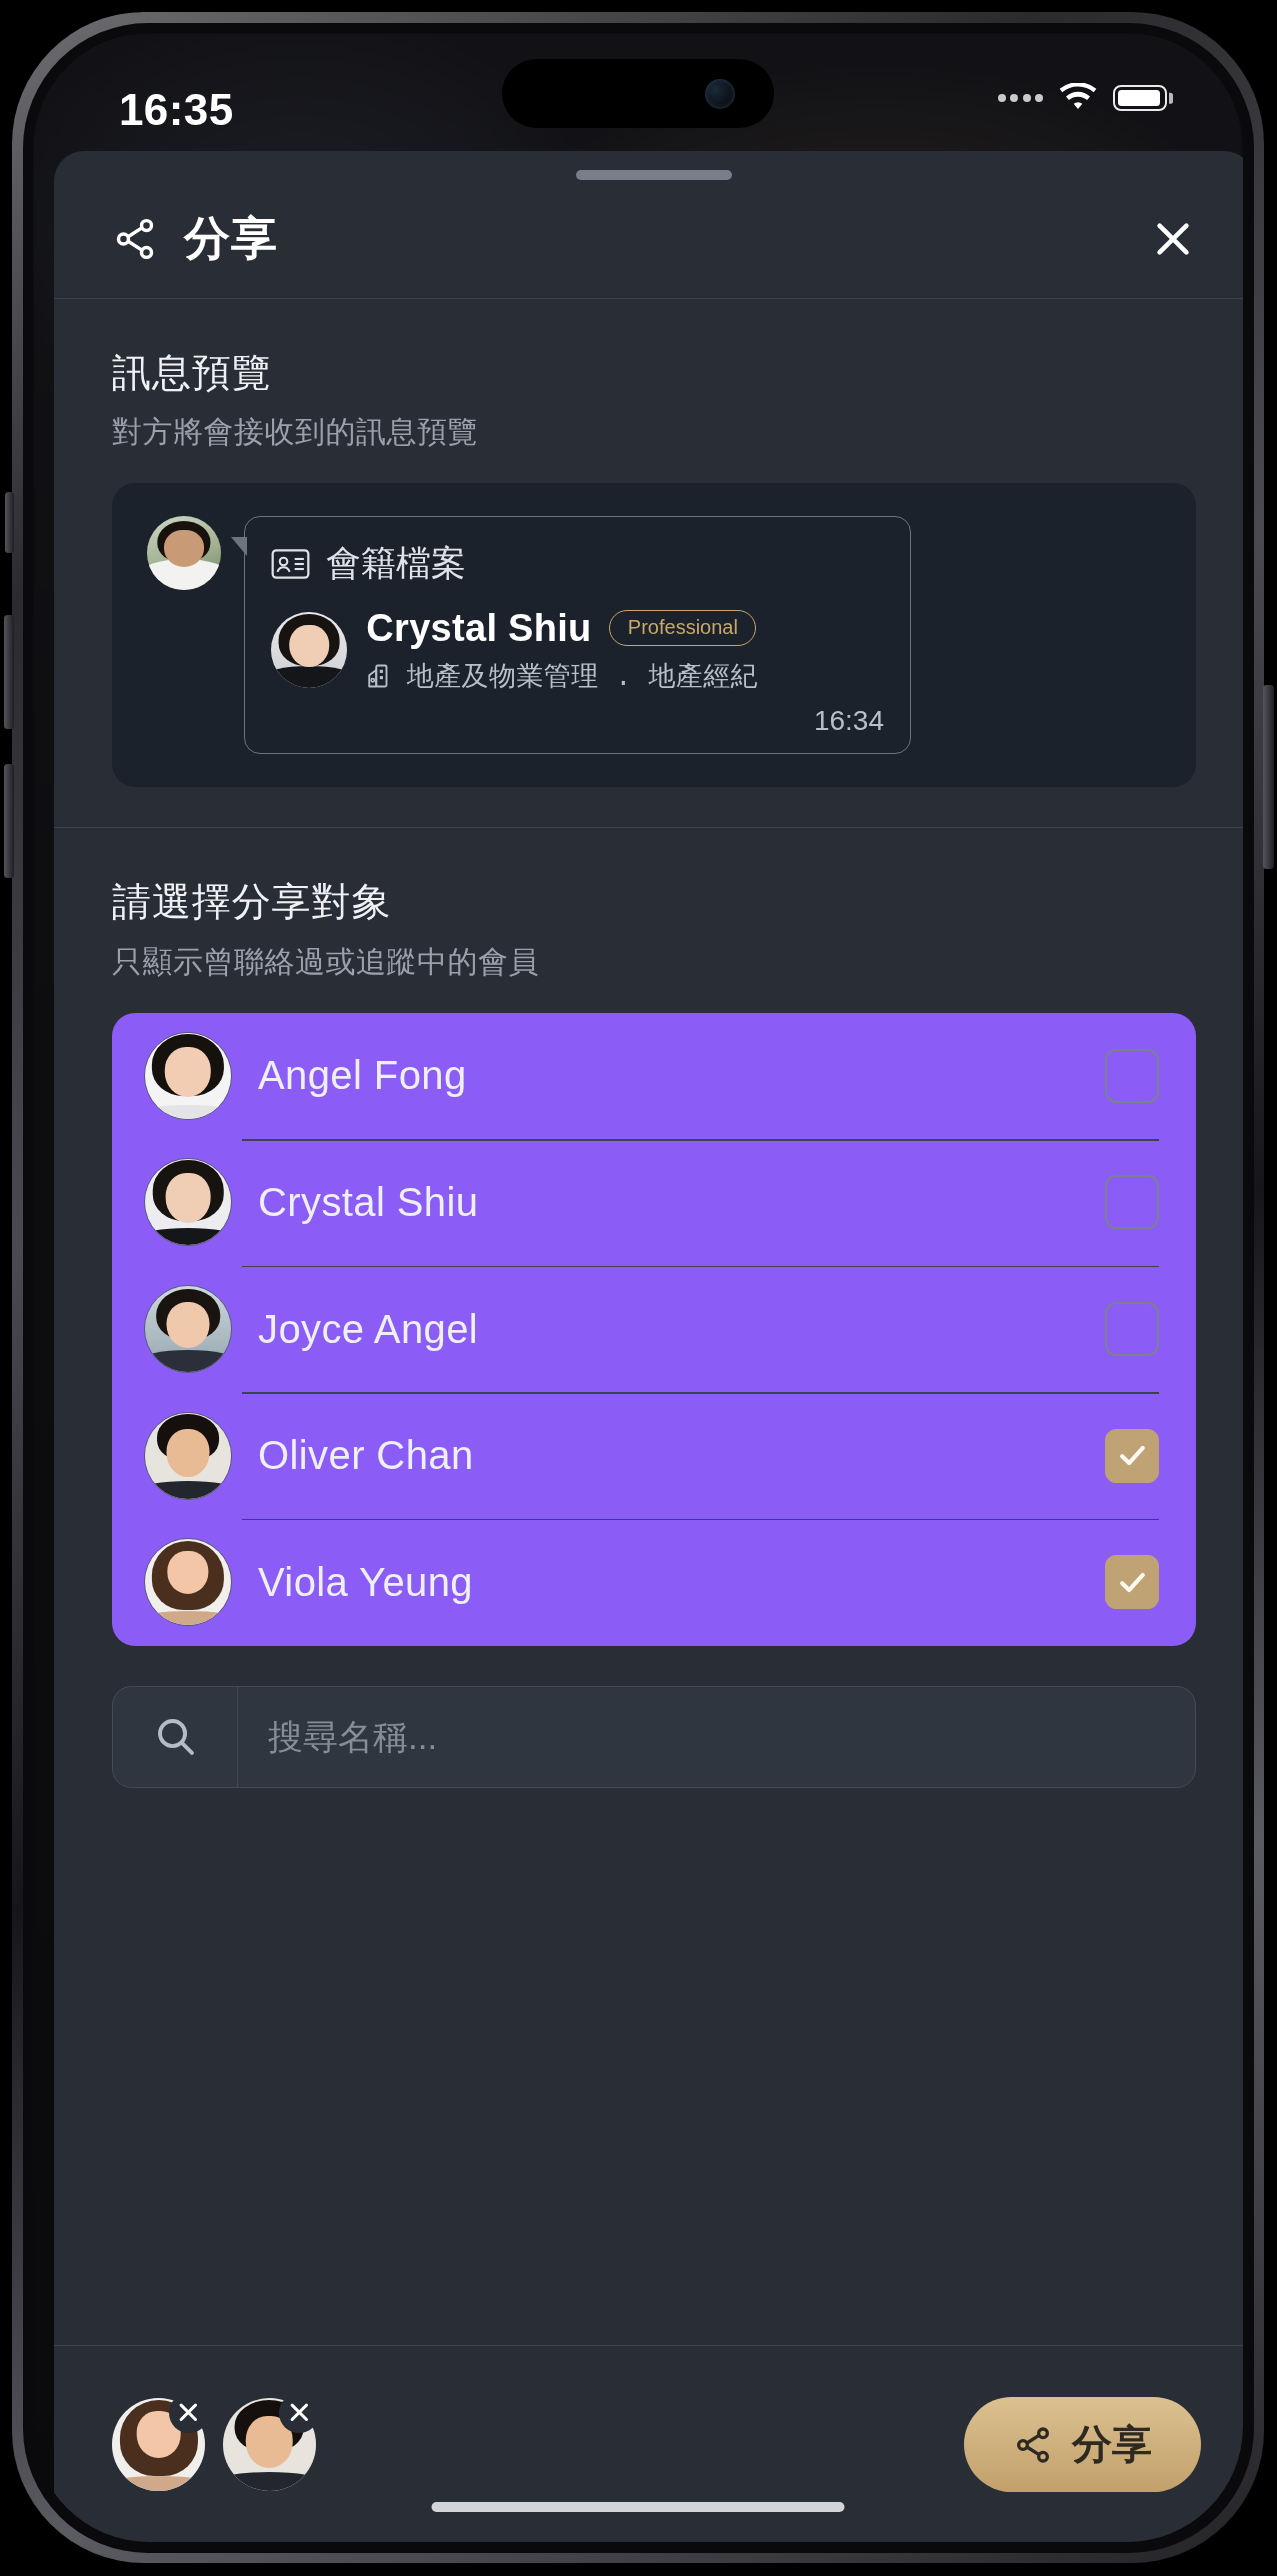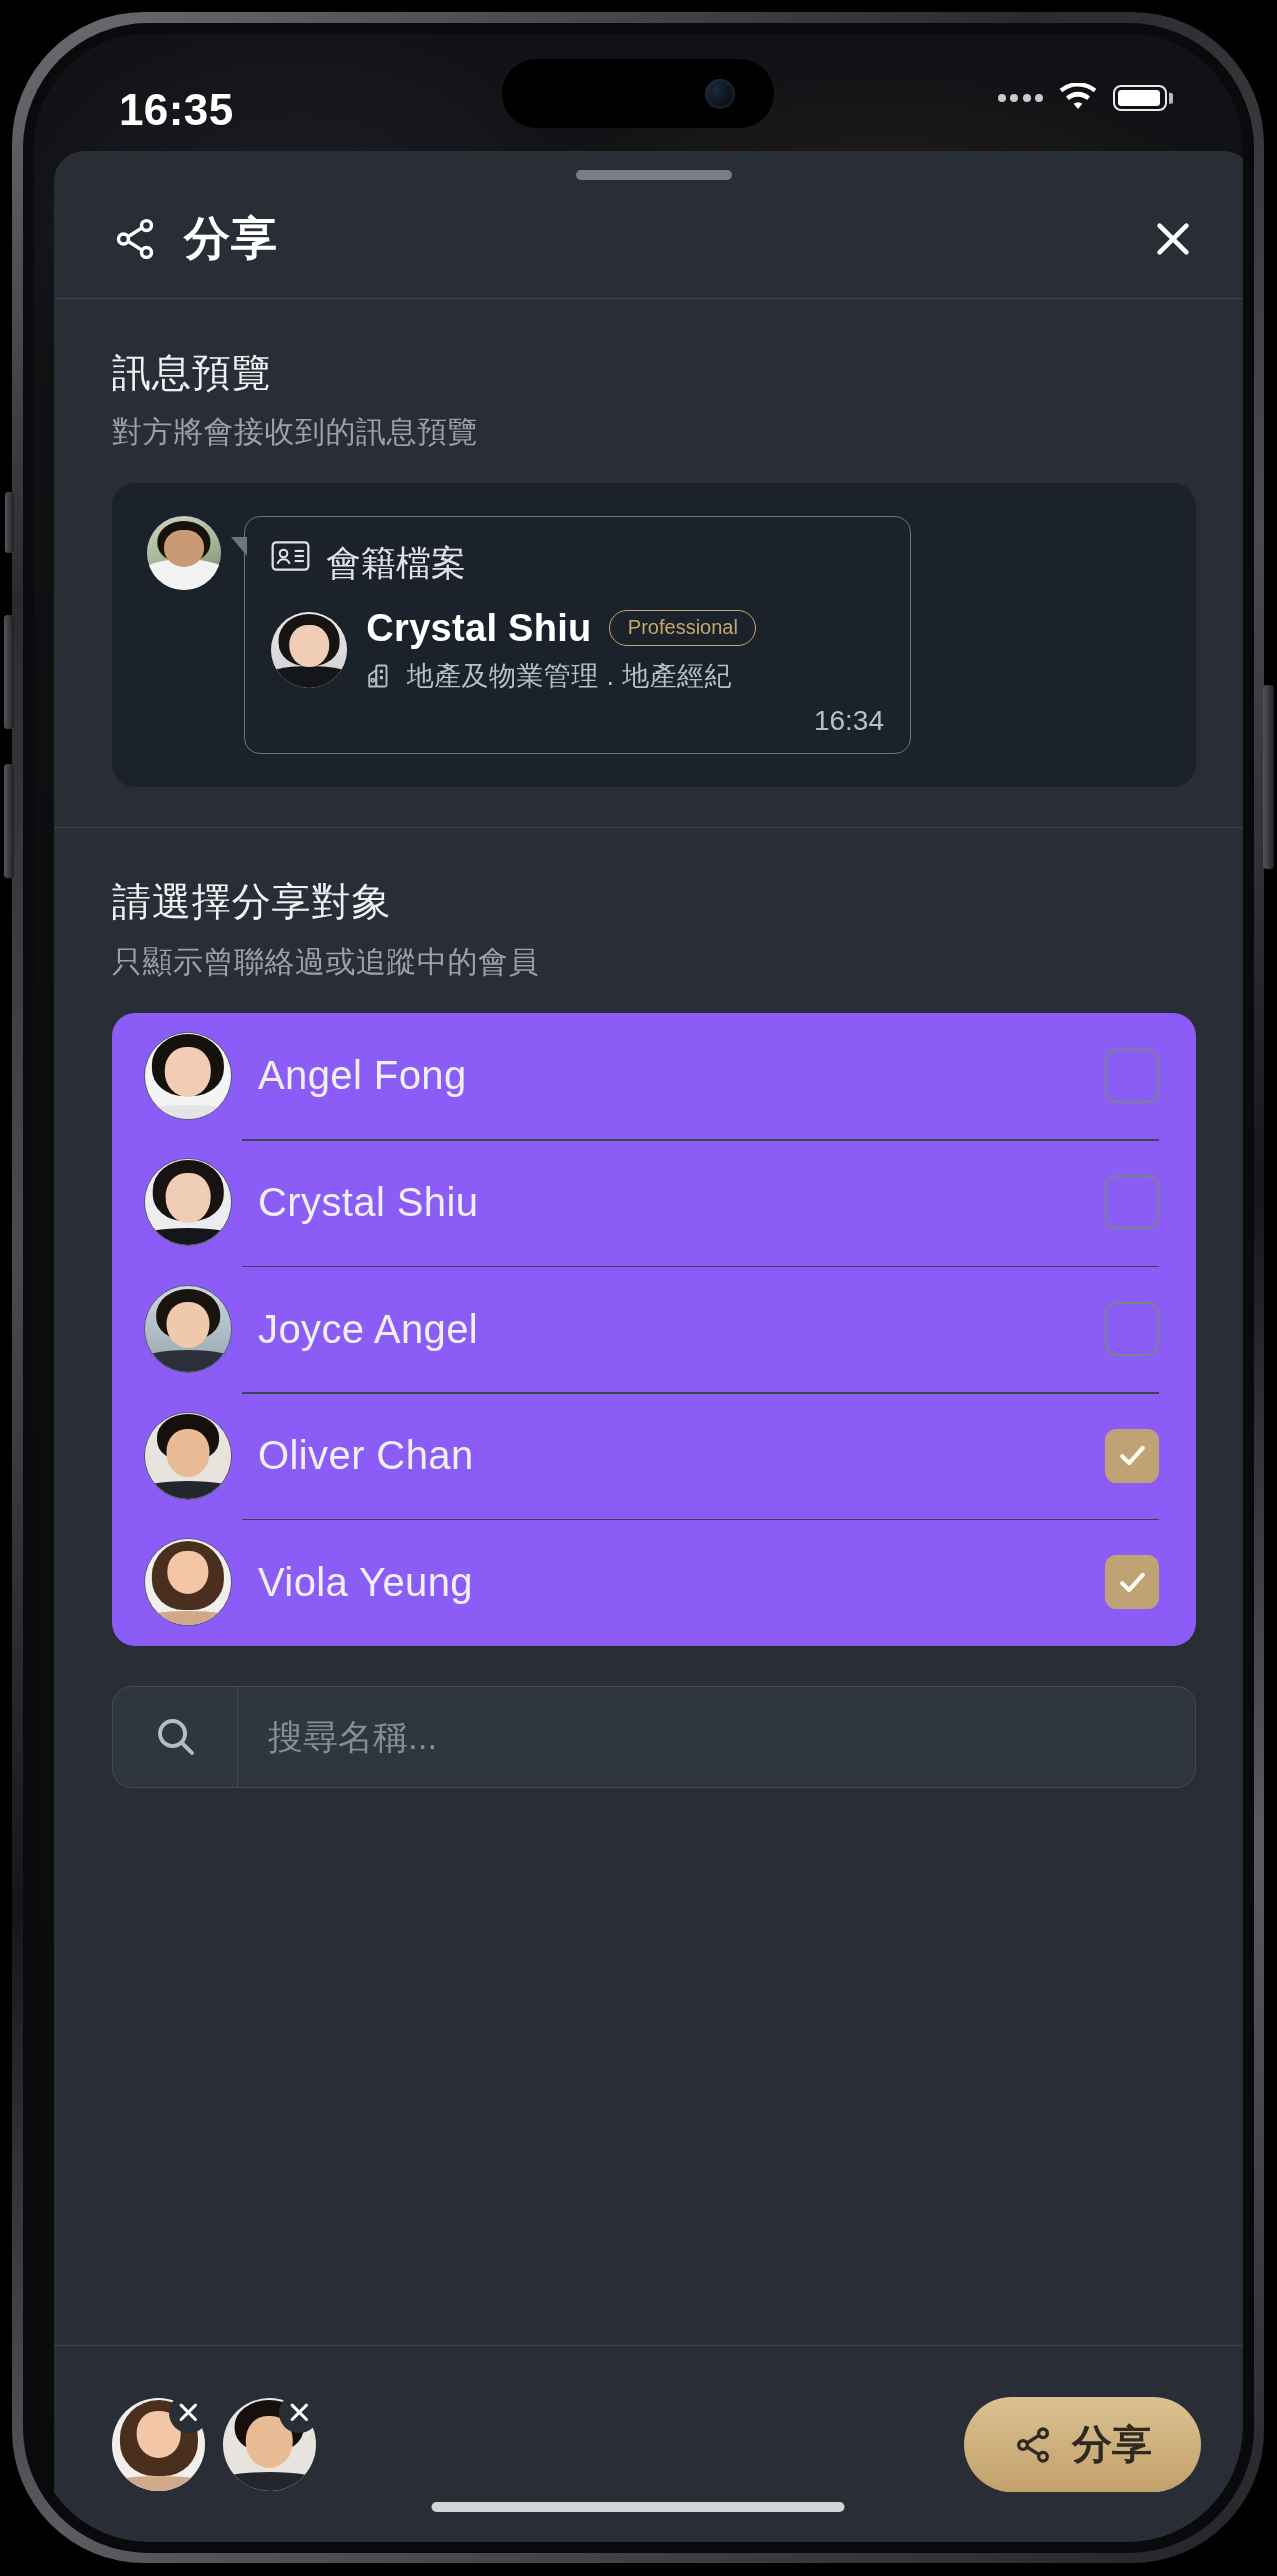--- a/index.html
+++ b/index.html
@@ -149,36 +149,36 @@
     position:relative;
     background:#1b222c;
   }
   .bubble::before{
     content:""; position:absolute; left:-14px; top:19.3px;
     width:0; height:0;
     border-top:0 solid transparent;
     border-right:16px solid #6d737f;
     border-bottom:19.3px solid transparent;
   }
-  .bubble-head{ display:flex; align-items:flex-start; gap:16px; }
+  .bubble-head{ display:flex; align-items:center; gap:16px; }
   .bubble-head .t{ font-size:35px; color:#dfe2e8; }
   .ic-idcard{ width:39px; height:32px; }
   .profile-row{ display:flex; align-items:center; gap:19.3px; margin-top:19.3px; }
   .profile-ava{
     width:76px; height:76px; border-radius:50%; flex:0 0 76px; overflow:hidden; background:#4a5260;
   }
   .profile-meta{ flex:1; }
   .pm-top{ display:flex; align-items:center; gap:17.6px; }
   .pm-name{ font-size:38px; font-weight:700; color:#fff; letter-spacing:0.3px; }
   .badge-pro{
     font-size:20px; color:#c7a86a;
     border:1.6px solid #c7a86a; border-radius:877px;
     padding:5.3px 17.6px 6.1px; white-space:nowrap;
   }
-  .pm-sub{ display:flex; align-items:center; gap:10.5px; margin-top:8.8px; }
+  .pm-sub{ display:flex; align-items:center; gap:10.5px; margin-top:8.8px;font-family:Liberation Mono, monospace; }
   .pm-sub .t{ font-size:27px; color:#b9bfc9; letter-spacing:0.4px; }
   .ic-building{ width:30px; height:30px; flex:0 0 30px; }
   .bubble-time{ text-align:right; font-size:28px; color:#b9bfc9; margin-top:10.5px; }
 
   .divider{ height:1.4px; background:#3b424d; margin-top:40px; }
 
   
   .contacts-card{
     margin:30px 58px 0;
     background:#8b5cf6;

